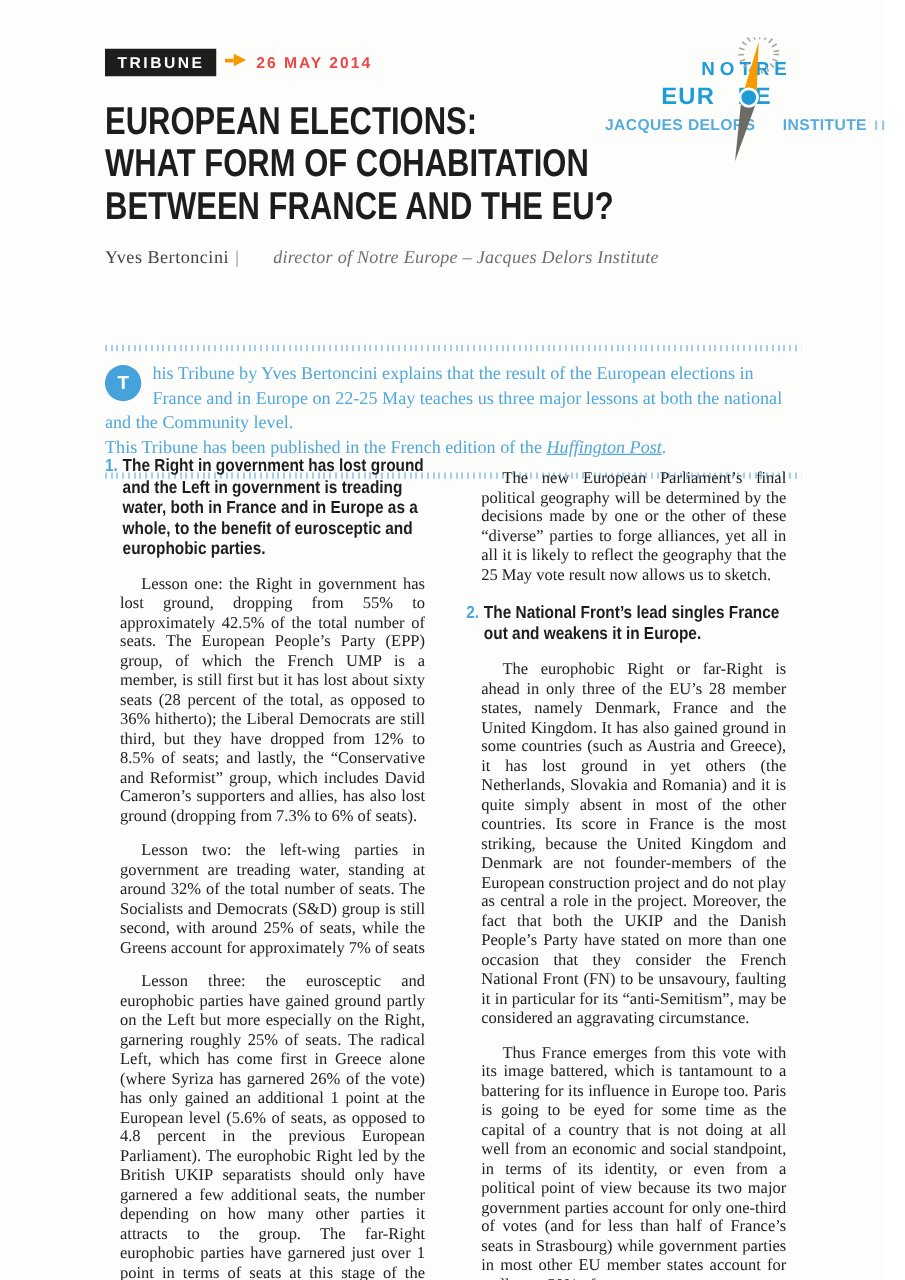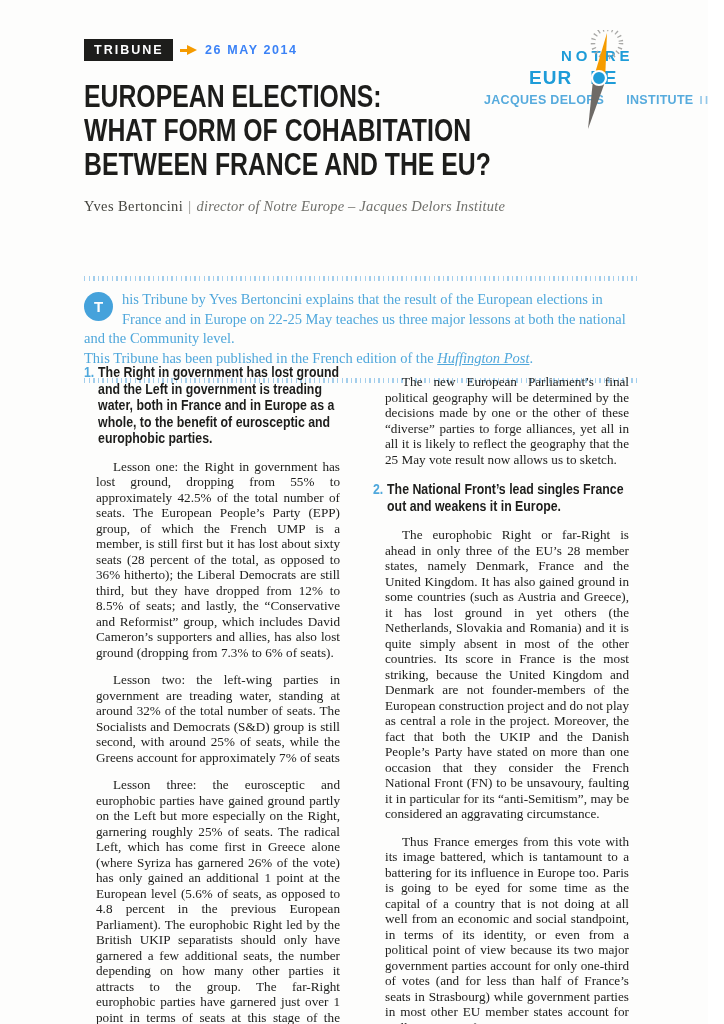--- a/index.html
+++ b/index.html
@@ -8,42 +8,42 @@
     font-family:"Liberation Serif", serif; overflow:hidden;
   }
 
   
   .kicker-box {
     position:absolute; left:84px; top:39px; background:#1d1d1b; color:#fff;
     font-family:"Liberation Sans", sans-serif; font-weight:bold; font-size:12.5px;
     letter-spacing:2px; padding:4px 9px 4px 10px;
   }
   .date-row {
-    position:absolute; left:180px; top:43px; display:flex; align-items:center;
+    position:absolute; left:180px; top:43px; display:flex; 
     font-family:"Liberation Sans", sans-serif; font-weight:bold; font-size:12.5px;
-    letter-spacing:1.6px; color:#3b82f6;
+    letter-spacing:1.6px; color:#ef4444;
   }
   .arrow { position:relative; width:17px; height:10px; margin-right:8px; }
   .arrow::before { content:""; position:absolute; left:0; top:4px; width:7px; height:2.5px; background:#f59b00; }
   .arrow::after { content:""; position:absolute; left:7px; top:0; width:0; height:0;
     border-left:10px solid #f59b00; border-top:5px solid transparent; border-bottom:5px solid transparent; }
 
   
   .title {
     position:absolute; left:84px; top:80px; margin:0;
     font-family:"Liberation Sans", sans-serif; font-weight:bold; font-size:31px;
     line-height:34px; color:#1d1d1b; letter-spacing:0;
     transform:scaleX(0.80); transform-origin:0 0; white-space:nowrap;
   }
   .title span { display:block; }
 
   
   .author { position:absolute; left:84px; top:198px; font-size:14.5px; color:#45453f; letter-spacing:0.4px; }
   .author .sep { color:#8a8a85; margin:0 5px; }
-  .author-role { font-style:italic; color:#6f6f6a; letter-spacing:0.2px; }
+  .author-role { font-style:italic; color:#6f6f6a; letter-spacing:0.2px;margin-left:22px; }
 
   
   .logo { position:absolute; left:484px; top:30px; width:240px; height:92px; }
   .logo-notre { position:absolute; left:77px; top:17px; font-family:"Liberation Sans",sans-serif;
     font-weight:bold; font-size:15px; letter-spacing:4px; color:#1e9cd8; }
   .logo-europe { position:absolute; left:45px; top:33px; font-family:"Liberation Sans",sans-serif;
     font-weight:bold; font-size:19px; letter-spacing:1px; color:#1e9cd8; line-height:29px; }
   .o-gap { display:inline-block; width:18px; }
   .logo-jdi { position:absolute; left:0px; top:63px; font-family:"Liberation Sans",sans-serif;
     font-weight:bold; font-size:12.5px; letter-spacing:0.3px; color:#57abdd; white-space:nowrap; }

